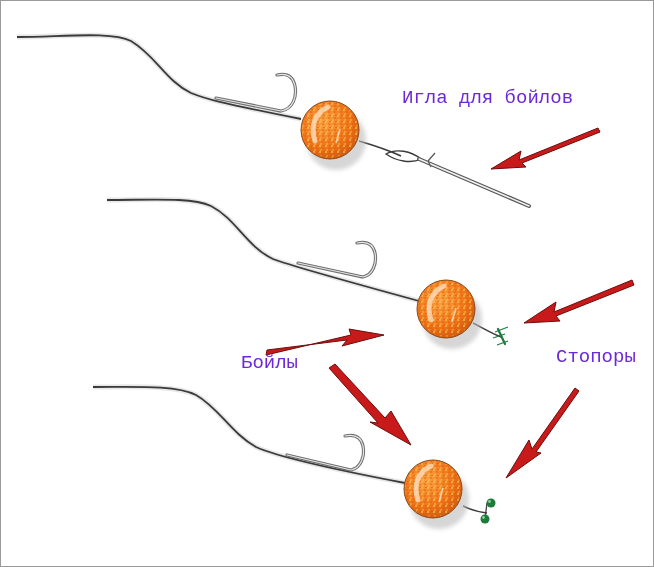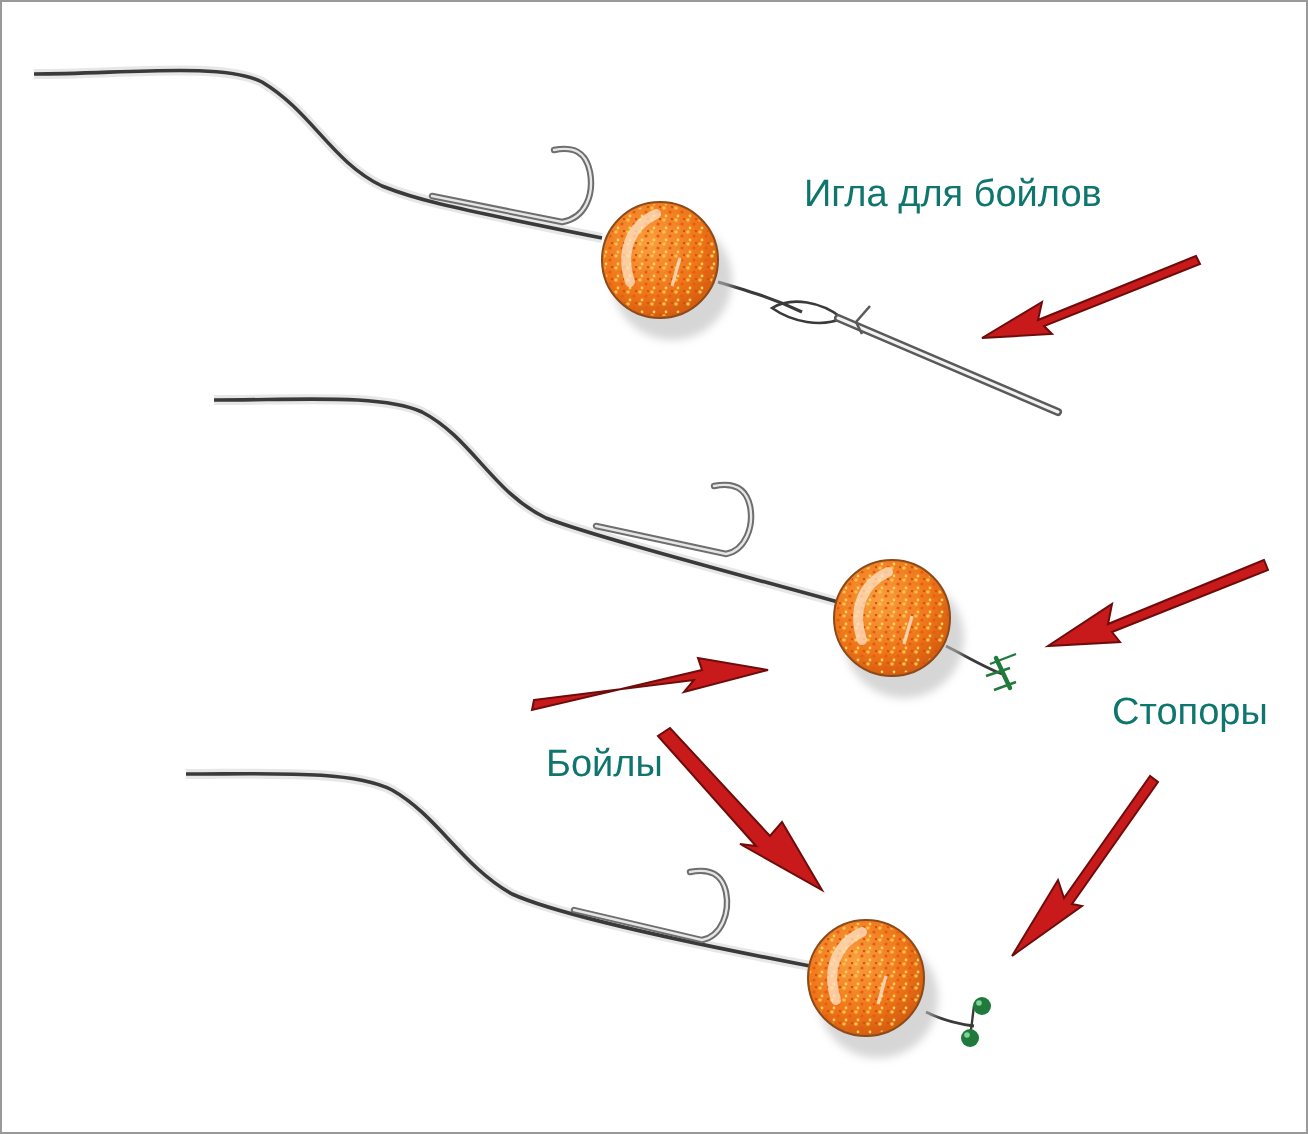--- a/index.html
+++ b/index.html
@@ -6,23 +6,23 @@
   .frame {
     position: relative;
     width: 652px; height: 565px;
     border: 1px solid #9a9a9a;
     background: #ffffff;
     overflow: hidden;
   }
   svg { position: absolute; left: 0; top: 0; }
   .label {
     position: absolute;
-    font-family: Liberation Sans, sans-serif;
+    font-family: Liberation Mono, monospace;
     font-size: 19px;
-    color: #0f766e;
+    color: #6d28d9;
     white-space: nowrap;
   }
 </style>
 </head>
 <body>
 
 <div class="frame">
   <svg width="652" height="565" viewBox="0 0 652 565">
     <defs>
       <radialGradient id="boilieGrad" cx="40%" cy="35%" r="65%">
@@ -125,15 +125,15 @@
     </g>
     <g>
       <path d="M328,367 L377,422 L369,421 L410,444 L390,410 L384,417 L334,363 Z" fill="#c81a1a" stroke="#6e0c0c" stroke-width="1"></path>
     </g>
     <g>
       <path d="M574,387 L531,448 L528,439 L505,477 L540,452 L535,451 L578,390 Z" fill="#c81a1a" stroke="#6e0c0c" stroke-width="1"></path>
     </g>
   </svg>
 
   <div class="label" style="left:401px; top:86px;">Игла для бойлов</div>
-  <div class="label" style="left:240px; top:371px;margin-left:32px;">Бойлы</div>
+  <div class="label" style="left:240px; top:351px;">Бойлы</div>
   <div class="label" style="left:555px; top:345px;">Стопоры</div>
 </div>
 
 </body></html>

